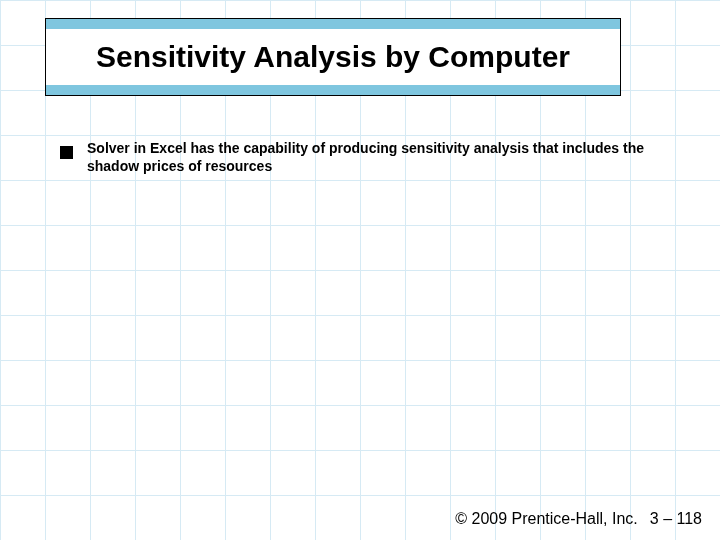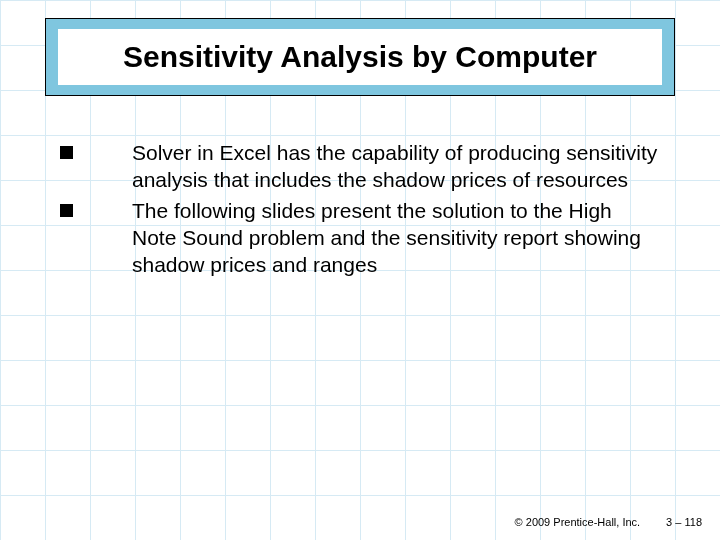--- a/index.html
+++ b/index.html
@@ -15,21 +15,21 @@
     background-image:
       linear-gradient(to right, #d6eaf4 1px, transparent 1px),
       linear-gradient(to bottom, #d6eaf4 1px, transparent 1px);
     background-size: 45px 45px;
     background-position: 0 0;
   }
   .title-bar {
     position: absolute;
     top: 18px;
     left: 45px;
-    width: 630px;
+    width: 576px;
     height: 78px;
     background: #7fc6df;
     border: 1px solid #000;
     display: flex;
     align-items: center;
     justify-content: center;
   }
   .title-inner {
     background: #ffffff;
     padding: 8px 16px;
@@ -58,54 +58,49 @@
   }
   .bullet-sq {
     width: 13px;
     height: 13px;
     background: #000;
     flex: 0 0 13px;
     margin-top: 6px;
     margin-right: 14px;
   }
   .bullet-text {
-    font-size: 21px;
-    font-weight: normal;
+    font-size: 14px;
+    font-weight: bold;
     color: #000;
     line-height: 1.28;
-    margin-left: 45px;
   }
   .footer {
     position: absolute;
     bottom: 12px;
     right: 18px;
-    font-size: 11px;
+    font-size: 16px;
     color: #000;
     display: flex;
-    gap: 26px;
+    gap: 12px;
   }
 </style>
 </head>
 <body>
 
 <div class="grid-bg"></div>
 
 <div class="title-bar">
   <div class="title-inner">
     <div class="title-text">Sensitivity Analysis by Computer</div>
   </div>
 </div>
 
 <div class="body-area">
   <div class="bullet-item">
     <div class="bullet-sq"></div>
     <div class="bullet-text">Solver in Excel has the capability of producing sensitivity analysis that includes the shadow prices of resources</div>
   </div>
-  <div class="bullet-item">
-    <div class="bullet-sq"></div>
-    <div class="bullet-text">The following slides present the solution to the High Note Sound problem and the sensitivity report showing shadow prices and ranges</div>
-  </div>
 </div>
 
 <div class="footer">
   <span>© 2009 Prentice-Hall, Inc.</span>
   <span>3 – 118</span>
 </div>
 
 </body></html>

